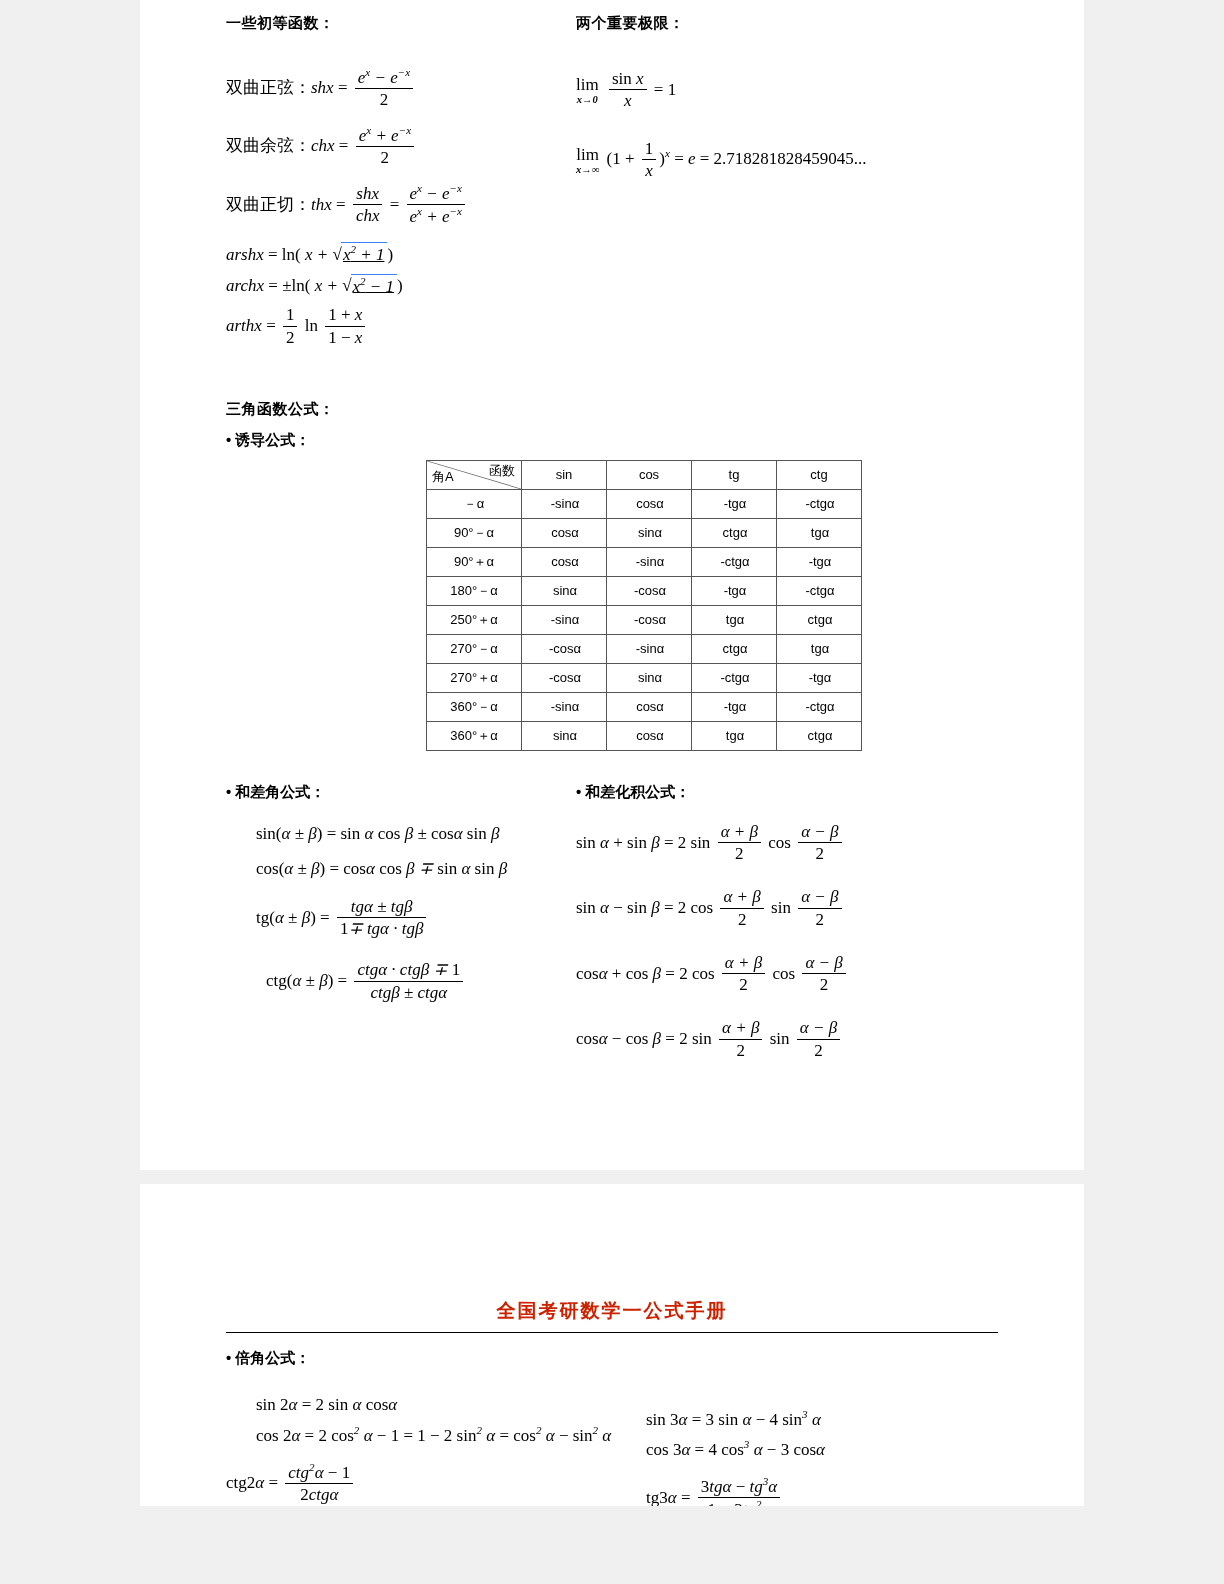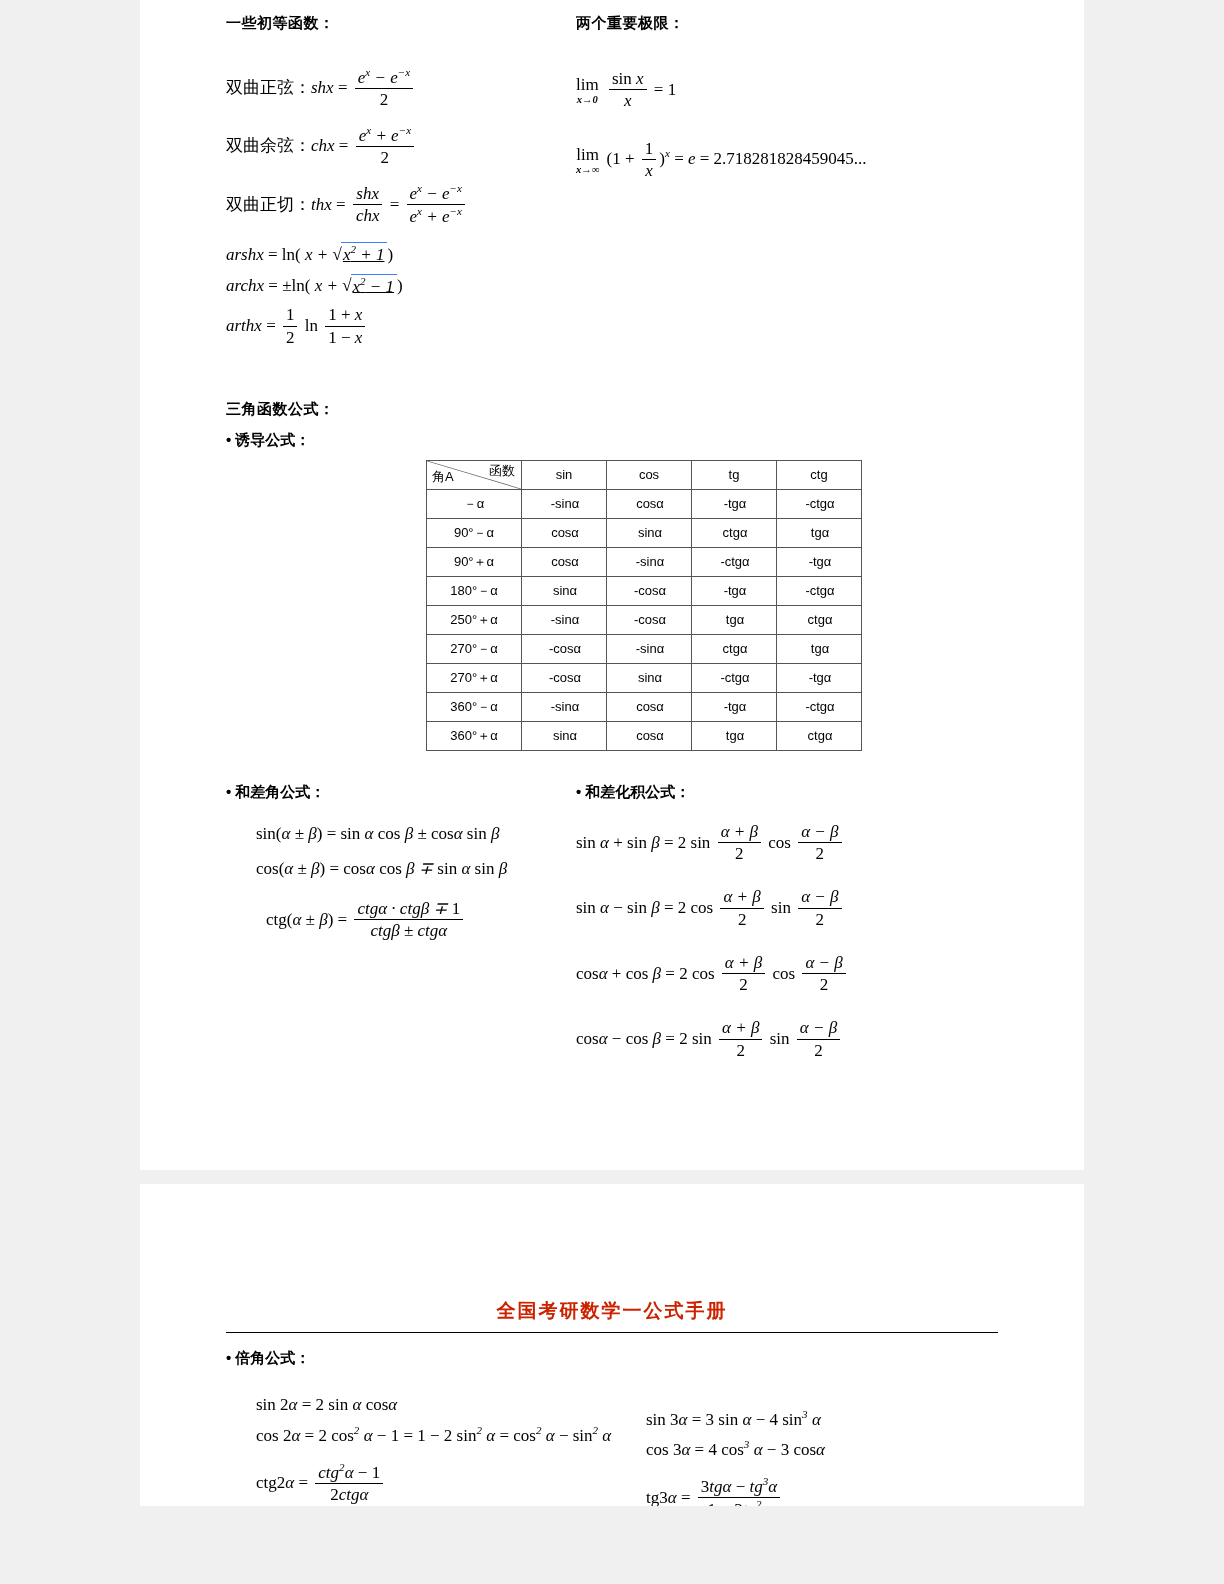--- a/index.html
+++ b/index.html
@@ -344,20 +344,25 @@
       <div class="cols" style="margin-top:32px">
         <div class="col-l">
           <div class="bullet-head">和差角公式：</div>
 
           <div class="formula-row" style="margin-left:30px;margin-top:22px">
             <span class="m"><span class="up">sin(</span>α ± β<span class="up">) = sin</span> α <span class="up">cos</span> β ± <span class="up">cos</span>α<span class="up"> sin</span> β</span>
           </div>
           <div class="formula-row tight" style="margin-left:30px">
             <span class="m"><span class="up">cos(</span>α ± β<span class="up">) = cos</span>α<span class="up"> cos</span> β ∓ <span class="up">sin</span> α <span class="up">sin</span> β</span>
           </div>
+          <div class="formula-row" style="margin-left:30px;margin-top:18px">
+            <span class="m"><span class="up">tg(</span>α ± β<span class="up">) = </span>
+              <span class="frac"><span class="num">tgα ± tgβ</span><span class="den"><span class="up">1</span>∓<span class="up"> </span>tgα · tgβ</span></span>
+            </span>
+          </div>
           <div class="formula-row" style="margin-left:40px;margin-top:20px">
             <span class="m"><span class="up">ctg(</span>α ± β<span class="up">) = </span>
               <span class="frac"><span class="num">ctgα · ctgβ ∓<span class="up"> 1</span></span><span class="den">ctgβ ± ctgα</span></span>
             </span>
           </div>
         </div>
 
         <div class="col-r">
           <div class="bullet-head">和差化积公式：</div>
 
@@ -406,21 +411,21 @@
       <div class="bullet-head">倍角公式：</div>
 
       <div class="cols" style="margin-top:18px">
         <div class="col-l" style="width:420px">
           <div class="formula-row tight" style="margin-left:30px">
             <span class="m"><span class="up">sin 2</span>α<span class="up"> = 2 sin</span> α<span class="up"> cos</span>α</span>
           </div>
           <div class="formula-row tight" style="margin-left:30px">
             <span class="m"><span class="up">cos 2</span>α<span class="up"> = 2 cos</span><sup class="e up">2</sup> α<span class="up"> − 1 = 1 − 2 sin</span><sup class="e up">2</sup> α<span class="up"> = cos</span><sup class="e up">2</sup> α<span class="up"> − sin</span><sup class="e up">2</sup> α</span>
           </div>
-          <div class="formula-row" style="margin-left:30px;margin-top:16px">
+          <div class="formula-row" style="margin-top:16px">
             <span class="m"><span class="up">ctg2</span>α<span class="up"> = </span>
               <span class="frac"><span class="num">ctg<sup class="e up">2</sup>α <span class="up">− 1</span></span><span class="den"><span class="up">2</span>ctgα</span></span>
             </span>
           </div>
           <div class="formula-row" style="margin-left:30px;margin-top:18px">
             <span class="m"><span class="up">tg2</span>α<span class="up"> = </span>
               <span class="frac"><span class="num"><span class="up">2</span>tgα</span><span class="den"><span class="up">1 − </span>tg<sup class="e up">2</sup>α</span></span>
             </span>
           </div>
         </div>

